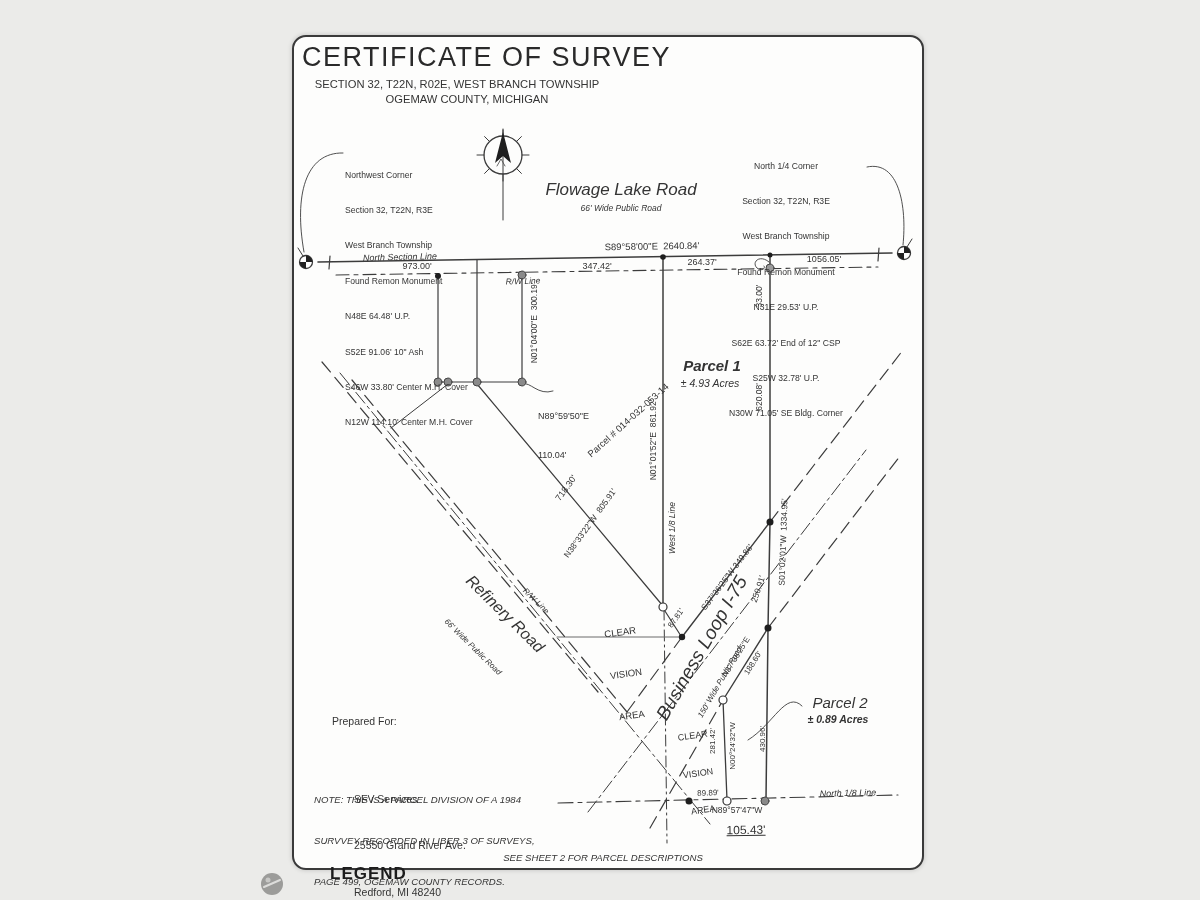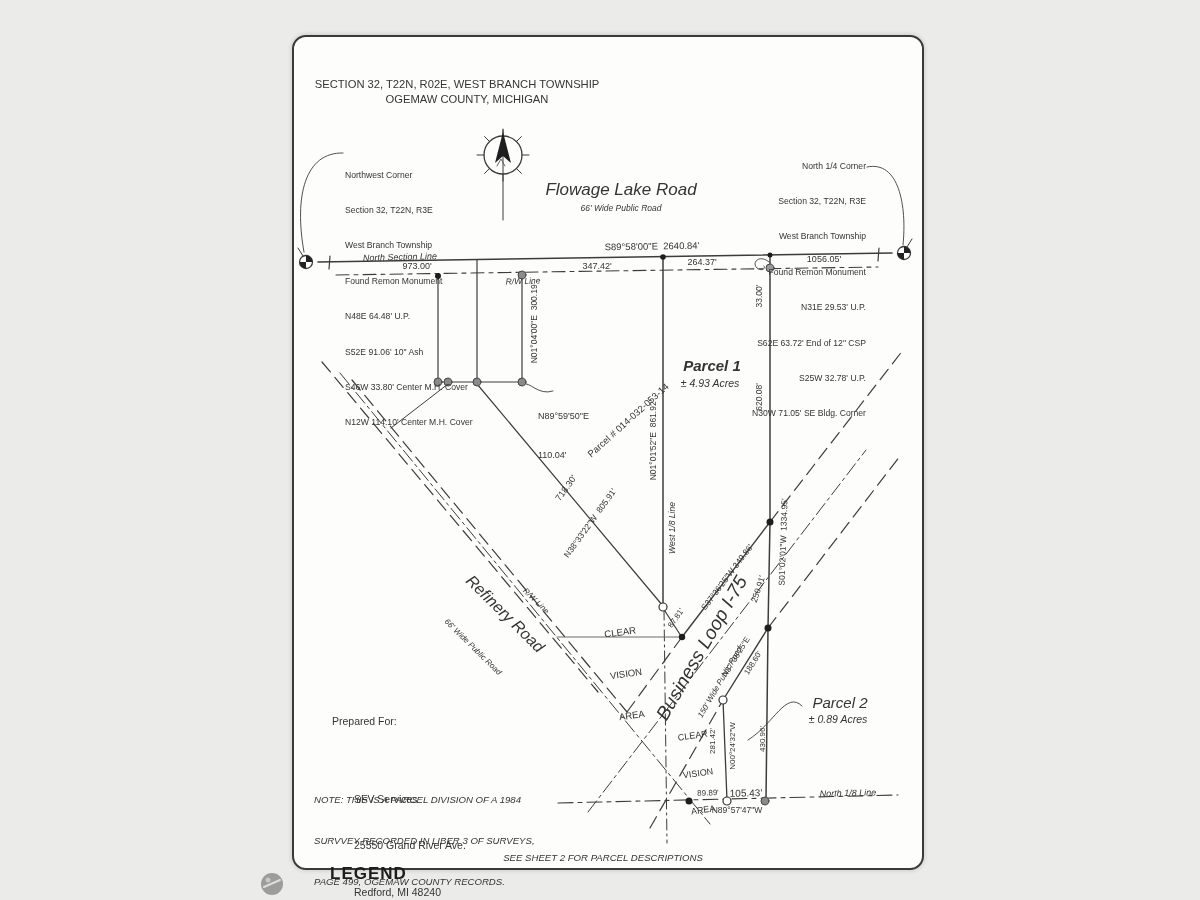--- a/index.html
+++ b/index.html
@@ -7,21 +7,21 @@
           font-family:"Liberation Sans",sans-serif;color:#333;}
   .sheet{position:absolute;left:292px;top:35px;width:628px;height:831px;background:#fdfdfc;
          border:2px solid #3a3a3a;border-radius:14px;box-shadow:0 0 5px rgba(0,0,0,.18);}
   svg.lines{position:absolute;left:0;top:0;width:1200px;height:900px;pointer-events:none;}
   .lbl{position:absolute;transform:translate(-50%,-50%);white-space:pre;color:#343434;
        font-family:"Liberation Sans",sans-serif;}
   .blk{position:absolute;color:#343434;white-space:pre;}
   .it{font-style:italic;}
   .b{font-weight:bold;}
   .ctr{text-align:center;}
-  .rt{text-align:right;}
+  .rt{text-align:center;}
 </style>
 </head>
 <body>
 
 <div class="canvas">
   <div class="sheet"></div>
 
   <svg class="lines" viewBox="0 0 1200 900">
     <g stroke="#3c3c3c" fill="none" stroke-linecap="round">
 
@@ -138,20 +138,21 @@
       </g>
 
       <g>
         <circle cx="272" cy="884" r="11" fill="#9c9c9a" stroke="none"></circle>
         <line x1="264" y1="887" x2="280" y2="880" stroke="#dddddb" stroke-width="2"></line>
         <circle cx="268" cy="880" r="2.5" fill="#c8c8c6" stroke="none"></circle>
       </g>
     </g>
   </svg>
 
+  <div class="blk" style="left:302px;top:42px;font-size:27px;letter-spacing:1.5px;color:#2a2a2a;">CERTIFICATE OF SURVEY</div>
   <div class="lbl" style="left:457px;top:84px;font-size:11.2px;">SECTION 32, T22N, R02E, WEST BRANCH TOWNSHIP</div>
   <div class="lbl" style="left:457px;top:99px;font-size:11.2px;padding-left:20px;">OGEMAW COUNTY, MICHIGAN</div>
 
   <div class="blk" style="left:345px;top:146px;font-size:8.6px;line-height:11.8px;">
     <div>Northwest Corner</div>
     <div>Section 32, T22N, R3E</div>
     <div>West Branch Township</div>
     <div>Found Remon Monument</div>
     <div>N48E 64.48' U.P.</div>
     <div>S52E 91.06' 10" Ash</div>
@@ -200,28 +201,28 @@
   <div class="lbl" style="left:783px;top:542px;font-size:8.5px;transform:translate(-50%,-50%) rotate(-88deg);">S01°02'01"W  1334.95'</div>
   <div class="lbl" style="left:727px;top:577px;font-size:8.5px;transform:translate(-50%,-50%) rotate(-53deg);">S37°36'25"W 349.86'</div>
   <div class="lbl" style="left:676px;top:618px;font-size:8px;transform:translate(-50%,-50%) rotate(-55deg);">87.81'</div>
   <div class="lbl" style="left:758px;top:589px;font-size:8.5px;transform:translate(-50%,-50%) rotate(-72deg);">250.91'</div>
   <div class="lbl" style="left:736px;top:657px;font-size:8px;transform:translate(-50%,-50%) rotate(-58deg);">N37°36'25"E</div>
   <div class="lbl" style="left:753px;top:663px;font-size:8px;transform:translate(-50%,-50%) rotate(-58deg);">188.60'</div>
   <div class="lbl" style="left:712px;top:741px;font-size:8px;transform:translate(-50%,-50%) rotate(-90deg);">281.42'</div>
   <div class="lbl" style="left:732px;top:746px;font-size:8px;transform:translate(-50%,-50%) rotate(-90deg);">N00°24'32"W</div>
   <div class="lbl" style="left:762px;top:739px;font-size:8px;transform:translate(-50%,-50%) rotate(-90deg);">430.96'</div>
   <div class="lbl" style="left:708px;top:793px;font-size:8px;transform:translate(-50%,-50%) rotate(-2deg);">89.89'</div>
-  <div class="lbl" style="left:746px;top:793px;font-size:10px;transform:translate(-50%,-50%) rotate(-1deg);">105.43'</div>
+  <div class="lbl" style="left:746px;top:830px;font-size:12px;transform:translate(-50%,-50%) rotate(-1deg);text-decoration:underline;">105.43'</div>
   <div class="lbl" style="left:737px;top:810px;font-size:8.5px;">N89°57'47"W</div>
   <div class="lbl it" style="left:848px;top:793px;font-size:9px;transform:translate(-50%,-50%) rotate(-1.5deg);">North 1/8 Line</div>
 
   <div class="lbl it" style="left:712px;top:365px;font-size:15px;font-weight:bold;">Parcel 1</div>
   <div class="lbl it" style="left:710px;top:383px;font-size:10.5px;">± 4.93 Acres</div>
   <div class="lbl it" style="left:840px;top:702px;font-size:15px;">Parcel 2</div>
-  <div class="lbl it" style="left:838px;top:719px;font-size:10.5px;">± 0.89 Acres</div>
+  <div class="lbl it" style="left:838px;top:719px;font-size:10.5px;font-weight:bold;">± 0.89 Acres</div>
 
   <div class="lbl ctr" style="left:626px;top:674px;font-size:9.5px;line-height:14px;transform:translate(-50%,-50%) rotate(-8deg);">
     <div>CLEAR</div>
     <div>VISION</div>
     <div>AREA</div>
   </div>
   <div class="lbl ctr" style="left:698px;top:773px;font-size:9px;line-height:12.5px;transform:translate(-50%,-50%) rotate(-8deg);">
     <div>CLEAR</div>
     <div>VISION</div>
     <div>AREA</div>

